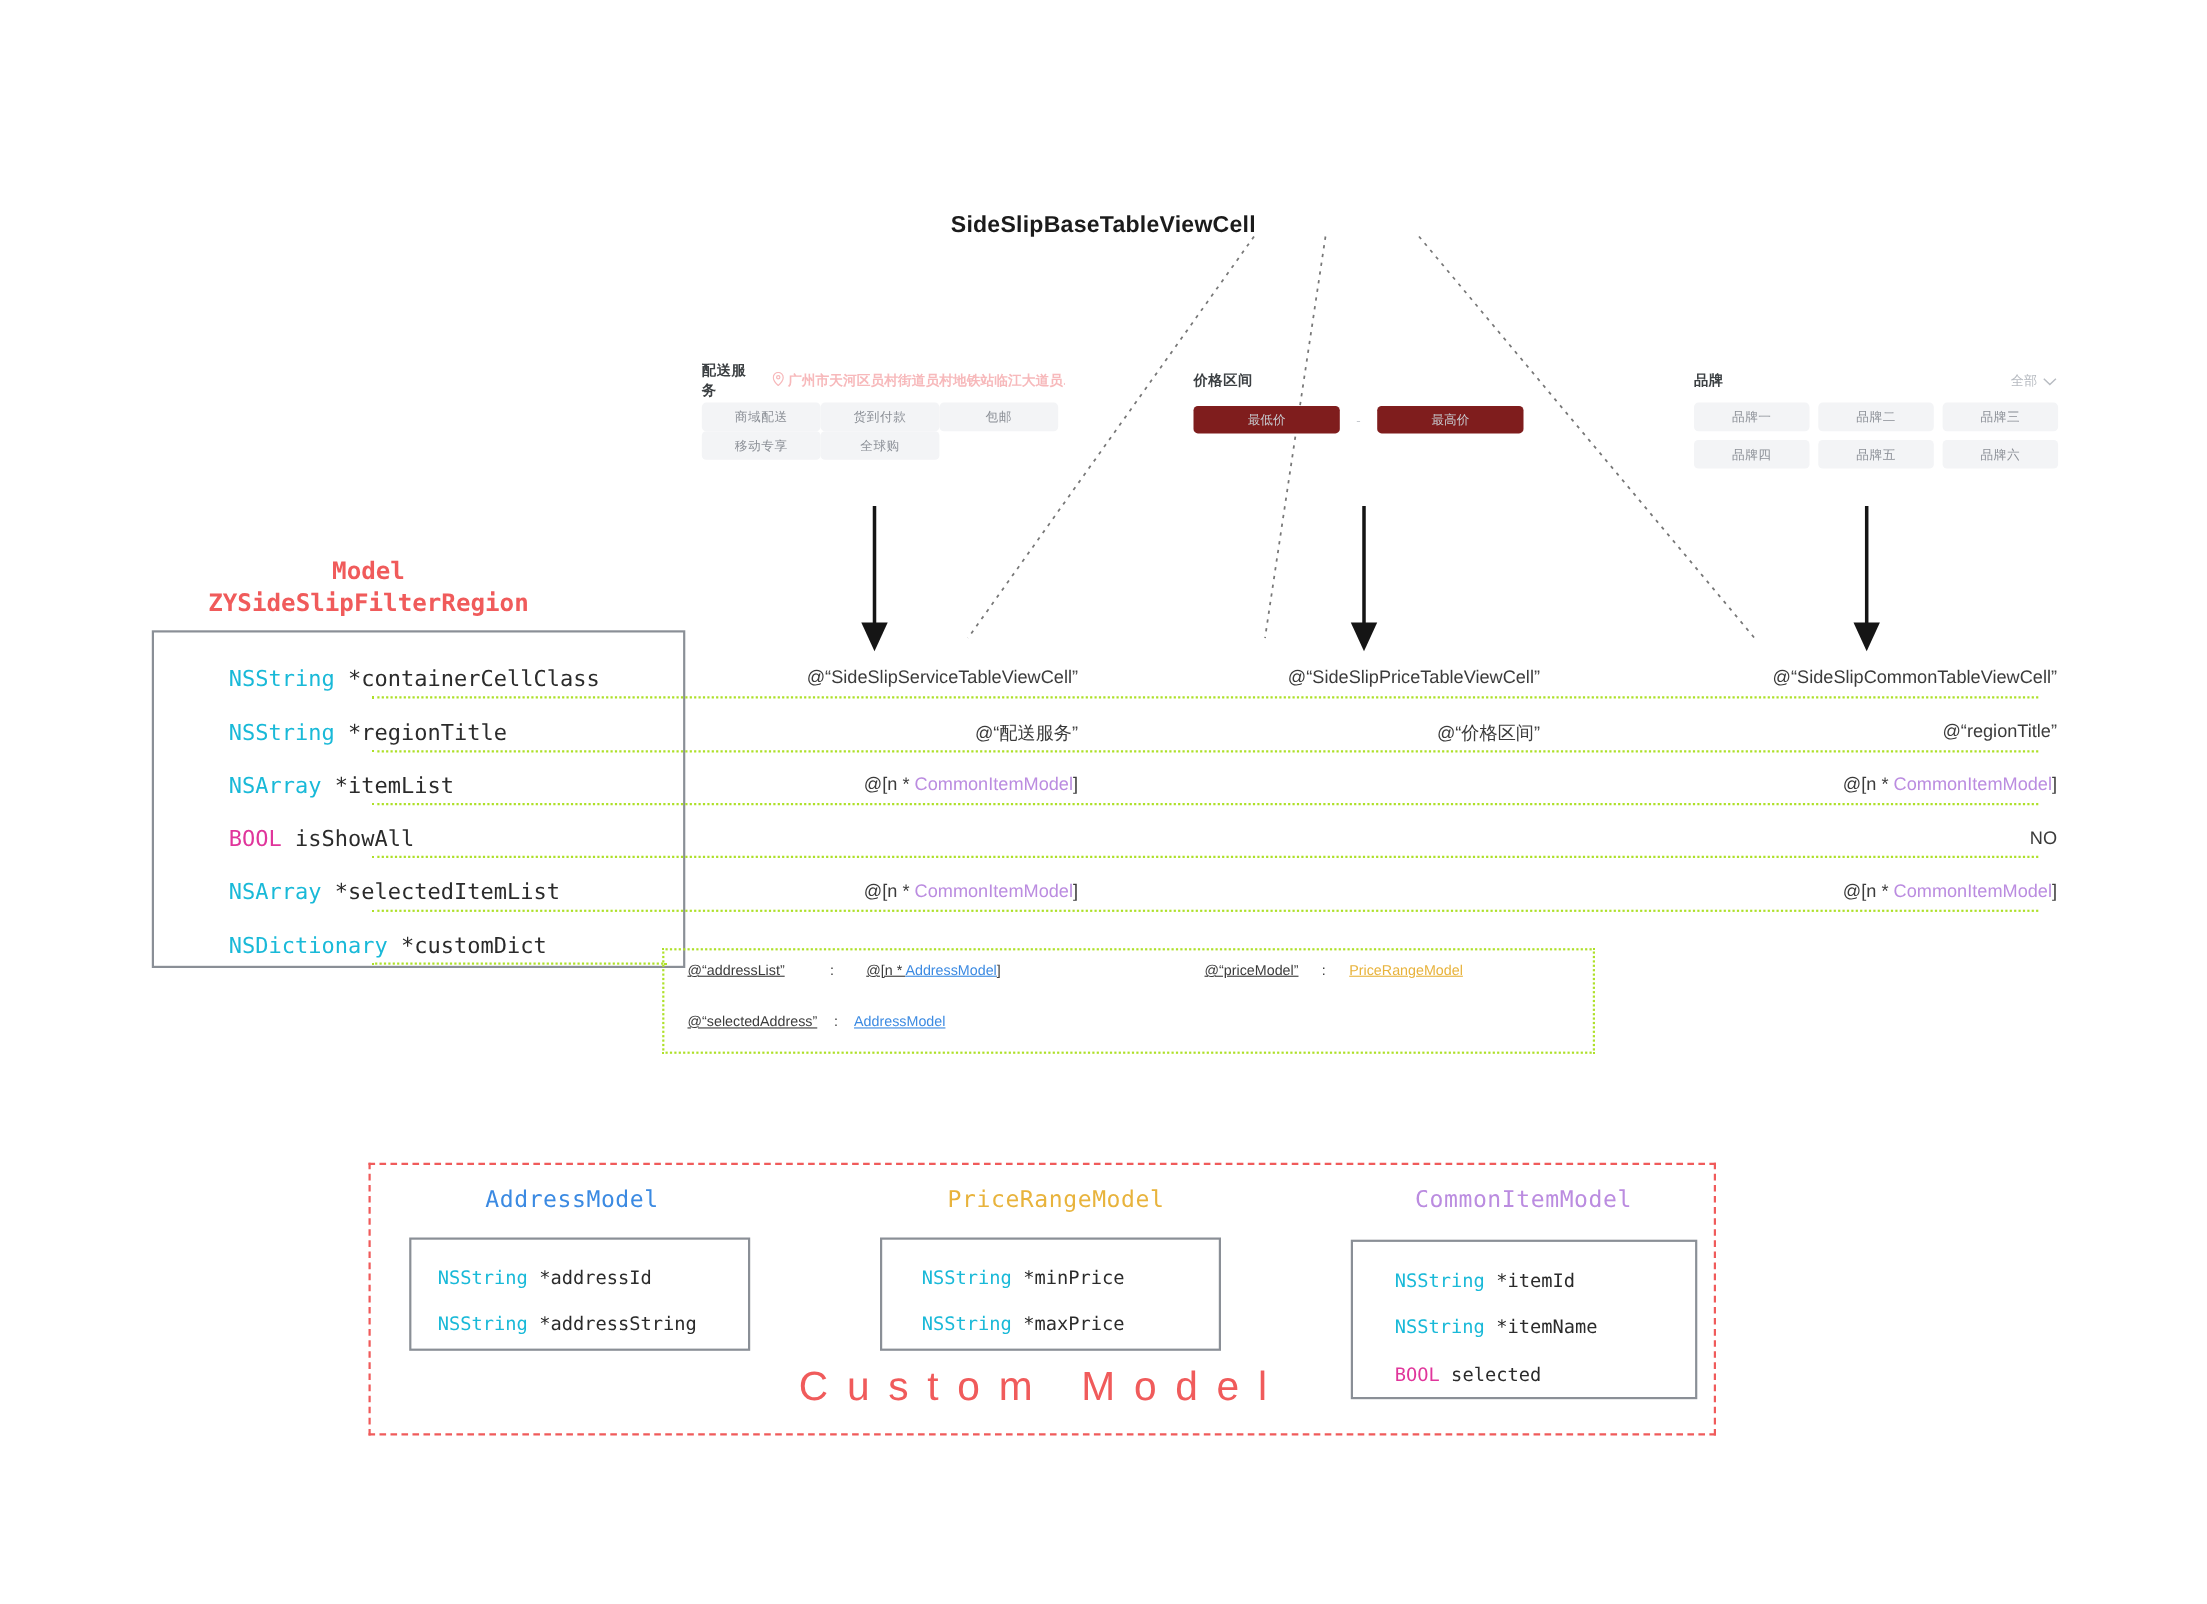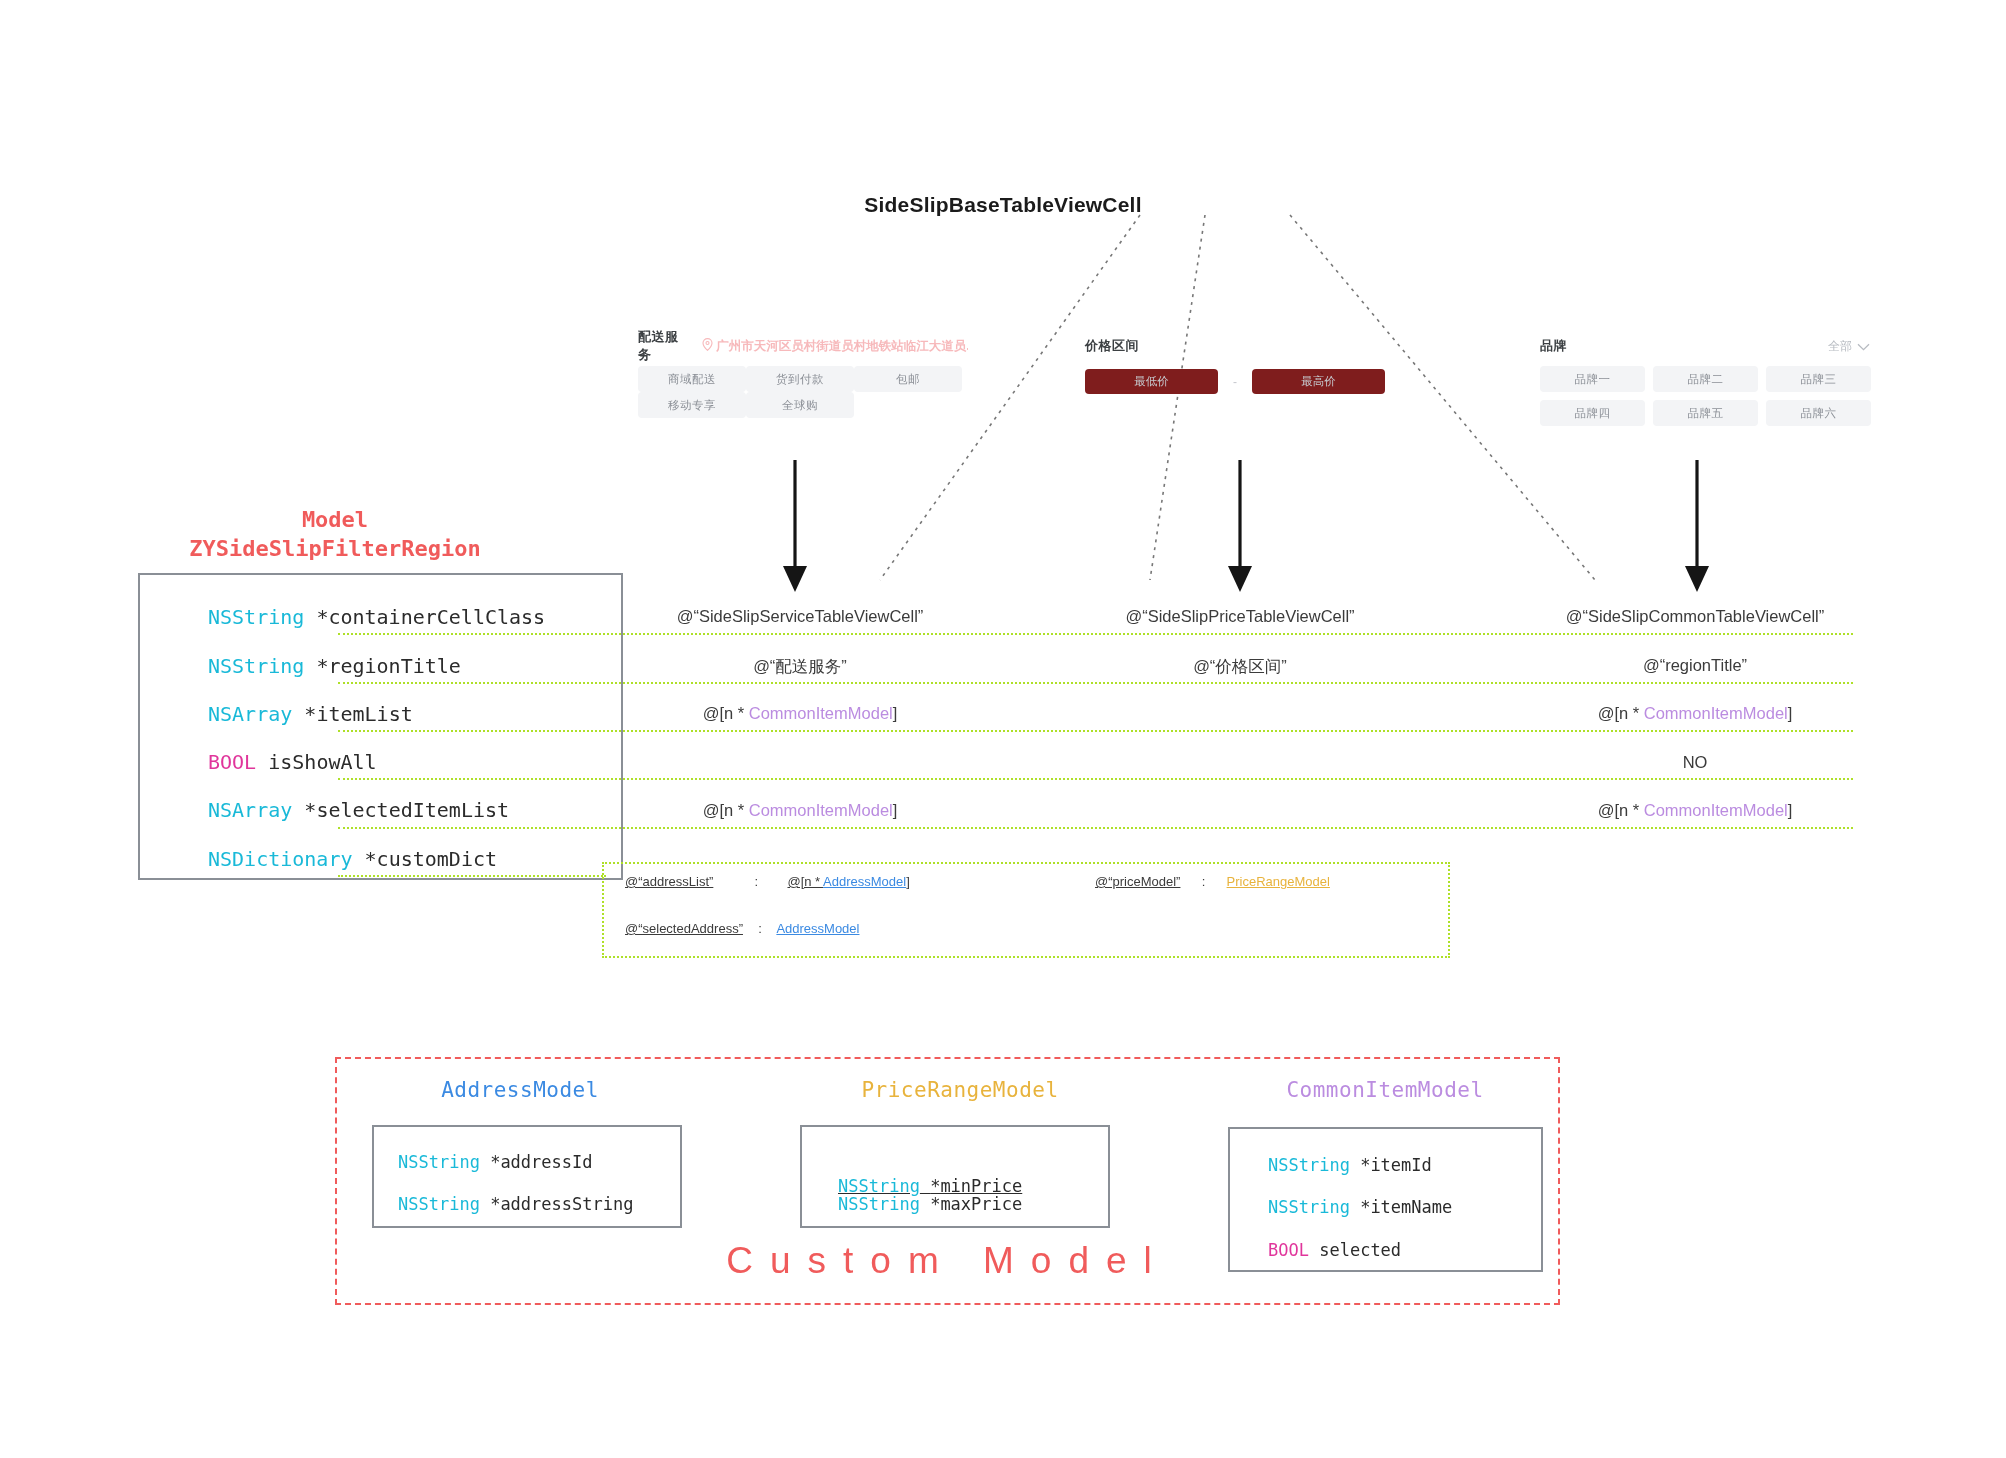--- a/index.html
+++ b/index.html
@@ -72,21 +72,21 @@
   .t-mag{ color:#e0359b; }
 
   
   .sep{
     position:absolute; height:0;
     border-top:2px dotted #aee028;
   }
 
   
   .val{
-    position:absolute; text-align:center;
+    position:absolute; text-align:right;
     font-family:"Liberation Sans", sans-serif;
     font-size:16.5px; color:#3b3b3b; white-space:nowrap;
   }
   .t-purple{ color:#bb8ce0; }
 
   
   #dict-box{
     left:602px; top:862px; width:848px; height:96px;
     border:2px dotted #aee028;
   }
@@ -297,21 +297,21 @@
   <span class="t-cyan">NSString</span>
   <span>*addressId</span>
 </div>
 <div class="cm-prop" style="left:398px; top:1194px;">
   <span class="t-cyan">NSString</span>
   <span>*addressString</span>
 </div>
 
 <div class="cm-title" style="left:800px; top:1078px; width:320px; color:#e8b33c;">PriceRangeModel</div>
 <div class="cm-box" style="left:800px; top:1125px; width:310px; height:103px;"></div>
-<div class="cm-prop" style="left:838px; top:1176px;text-decoration:underline;">
+<div class="cm-prop" style="left:838px; top:1152px;">
   <span class="t-cyan">NSString</span>
   <span>*minPrice</span>
 </div>
 <div class="cm-prop" style="left:838px; top:1194px;">
   <span class="t-cyan">NSString</span>
   <span>*maxPrice</span>
 </div>
 
 <div class="cm-title" style="left:1220px; top:1078px; width:330px; color:#bb8ce0;">CommonItemModel</div>
 <div class="cm-box" style="left:1228px; top:1127px; width:315px; height:145px;"></div>

